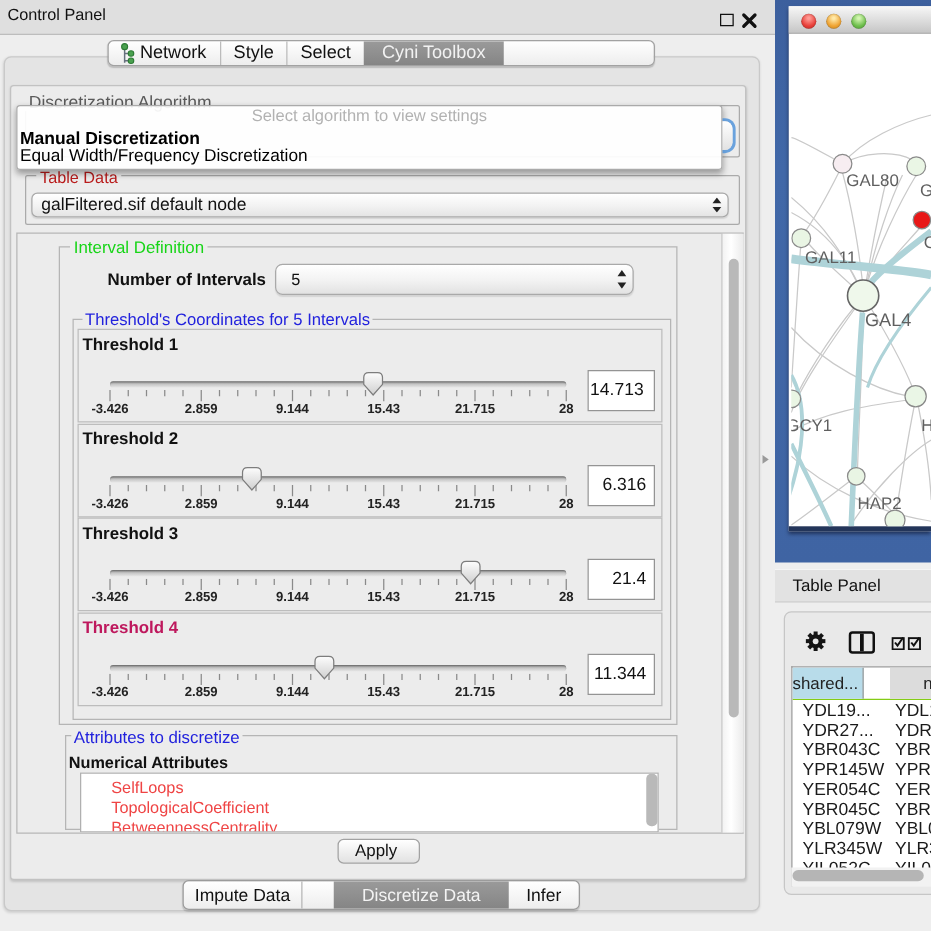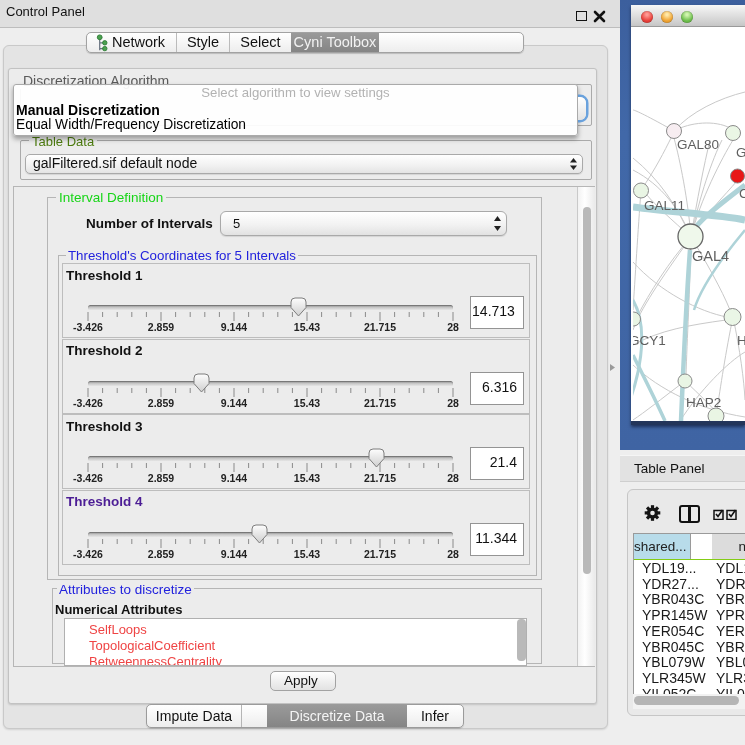--- a/index.html
+++ b/index.html
@@ -22,21 +22,21 @@
 <div class="abs" style="left:8px;top:68px;width:589px;height:636px;background:#ececec;border:1px solid #c2c2c2;border-radius:3px;box-shadow:0 1px 2px rgba(0,0,0,0.15);"></div>
 
 <div class="abs" style="left:20px;top:84px;width:572px;height:42px;border:1px solid #aaa;border-radius:2px;"></div>
 <div class="abs" style="left:20px;top:73px;font-size:14px;color:#5a5a5a;background:#ececec;padding:0 3px;">Discretization Algorithm</div>
 
 <div class="abs" style="left:578px;top:93px;width:12px;height:31px;overflow:hidden;z-index:31;">
   <div style="position:absolute;left:-16px;top:4px;width:24px;height:23px;border-radius:6px;background:linear-gradient(#fff,#e2e2e2);box-shadow:0 0 0 2.5px rgba(74,144,217,0.8);"></div>
 </div>
 
 <div class="abs" style="left:20px;top:140px;width:572px;height:40px;border:1px solid #aaa;border-radius:2px;"></div>
-<div class="abs" style="left:29px;top:134px;font-size:13px;color:#4d7c0f;background:#ececec;padding:0 3px;">Table Data</div>
+<div class="abs" style="left:29px;top:134px;font-size:13px;color:#b91c1c;background:#ececec;padding:0 3px;">Table Data</div>
 
 <div class="abs" style="left:25px;top:154px;width:558px;height:20px;border:1px solid #a9a9a9;border-radius:5px;background:linear-gradient(#ffffff,#f2f2f2 55%,#e4e4e4);box-shadow:0 1px 1px rgba(0,0,0,0.1);"></div>
 <div class="abs" style="left:33px;top:155px;font-size:14px;color:#111;">galFiltered.sif default node</div>
 <svg class="abs" style="left:569px;top:158px;" width="9" height="12" viewBox="0 0 9 12">
     <path d="M4.5 0 L8 4.5 H1 Z" fill="#222"></path>
     <path d="M4.5 12 L1 7.5 H8 Z" fill="#222"></path>
   </svg>
 
 <div class="abs" style="left:13px;top:186px;width:582px;height:481px;background:#ececec;border:1px solid #b6b6b6;"></div>
 
@@ -195,21 +195,21 @@
     <defs>
       <linearGradient id="g414" x1="0" y1="0" x2="0" y2="1">
         <stop offset="0" stop-color="#fdfdfd"></stop>
         <stop offset="1" stop-color="#cfcfcf"></stop>
       </linearGradient>
     </defs>
   </svg>
 <div class="abs" style="left:470px;top:447px;width:54px;height:33px;background:#fff;border:1px solid #949494;"></div>
 <div class="abs" style="left:470px;top:454px;width:47px;text-align:right;font-size:14px;color:#111;">21.4</div>
 <div class="abs" style="left:62px;top:489.5px;width:468px;height:75px;border:1px solid #bdbdbd;"></div>
-<div class="abs" style="left:66px;top:494.0px;font-size:13.5px;font-weight:bold;color:#4c1d95;">Threshold 4</div>
+<div class="abs" style="left:66px;top:494.0px;font-size:13.5px;font-weight:bold;color:#be185d;">Threshold 4</div>
 <div class="abs" style="left:88px;top:531.5px;width:365px;height:5px;background:linear-gradient(#8f8f8f,#c4c4c4 45%,#e6e6e6);border-radius:2.5px;box-shadow:inset 0 1px 1px rgba(0,0,0,0.25);"></div>
 <svg class="abs" style="left:0;top:538.5px;" width="540" height="10" viewBox="0 0 540 10">
     <line x1="88.0" y1="0" x2="88.0" y2="9" stroke="#8a8a8a" stroke-width="1"></line>
     <line x1="102.6" y1="0" x2="102.6" y2="5" stroke="#8a8a8a" stroke-width="1"></line>
     <line x1="117.2" y1="0" x2="117.2" y2="5" stroke="#8a8a8a" stroke-width="1"></line>
     <line x1="131.8" y1="0" x2="131.8" y2="5" stroke="#8a8a8a" stroke-width="1"></line>
     <line x1="146.4" y1="0" x2="146.4" y2="5" stroke="#8a8a8a" stroke-width="1"></line>
     <line x1="161.0" y1="0" x2="161.0" y2="9" stroke="#8a8a8a" stroke-width="1"></line>
     <line x1="175.6" y1="0" x2="175.6" y2="5" stroke="#8a8a8a" stroke-width="1"></line>
     <line x1="190.2" y1="0" x2="190.2" y2="5" stroke="#8a8a8a" stroke-width="1"></line>
@@ -264,21 +264,21 @@
 <div class="abs" style="left:146px;top:704px;width:318px;height:24px;border:1px solid #9b9b9b;border-radius:5px;background:linear-gradient(#ffffff,#ededed);box-shadow:0 1px 1px rgba(0,0,0,0.15);overflow:hidden;display:flex;">
   <div style="width:95px;border-right:1px solid #b5b5b5;text-align:center;font-size:14px;color:#111;line-height:23px;">Impute Data</div>
   <div style="width:140px;background:linear-gradient(#9a9a9a,#858585);text-align:center;font-size:14px;color:#f4f4f4;line-height:23px;margin-left:25px;">Discretize Data</div>
   <div style="flex:1;text-align:center;font-size:14px;color:#111;line-height:23px;">Infer Network</div>
 </div>
 
 <div class="abs" style="left:86px;top:32px;width:438px;height:21px;border:1px solid #a2a2a2;border-radius:5px;background:linear-gradient(#ffffff,#ededed);box-shadow:0 1px 1px rgba(0,0,0,0.18);overflow:hidden;display:flex;">
   <div style="width:90px;border-right:1px solid #bbb;font-size:14.5px;color:#111;line-height:19px;text-align:center;padding-left:14px;">Network</div>
   <div style="width:53px;border-right:1px solid #bbb;font-size:14.5px;color:#111;line-height:19px;text-align:center;">Style</div>
   <div style="width:61px;font-size:14.5px;color:#111;line-height:19px;text-align:center;">Select</div>
-  <div style="width:88px;background:linear-gradient(#9a9a9a,#858585);font-size:14.5px;color:#f2f2f2;line-height:19px;text-align:center;">Cyni Toolbox</div>
+  <div style="width:112px;background:linear-gradient(#9a9a9a,#858585);font-size:14.5px;color:#f2f2f2;line-height:19px;text-align:center;">Cyni Toolbox</div>
 </div>
 
 <svg class="abs" style="left:95px;top:33px;" width="14" height="19" viewBox="0 0 14 19">
   <path d="M4.7 4.5 V17.2 M4.7 9.8 H9.5 M4.7 15.6 H9.5" stroke="#66707e" stroke-width="1.2" fill="none"></path>
   <circle cx="4.7" cy="4.3" r="2.4" fill="#4aa14f" stroke="#2c7a34" stroke-width="0.9"></circle>
   <circle cx="9.8" cy="9.8" r="2.2" fill="#4aa14f" stroke="#2c7a34" stroke-width="0.9"></circle>
   <circle cx="9.8" cy="15.6" r="2.2" fill="#4aa14f" stroke="#2c7a34" stroke-width="0.9"></circle>
 </svg>
 
 <div class="abs" style="left:13px;top:84px;width:565px;height:52px;background:rgba(255,255,255,0.93);border:1px solid #aaa;border-radius:3px;box-shadow:0 3px 5px rgba(0,0,0,0.35);z-index:30;"></div>

